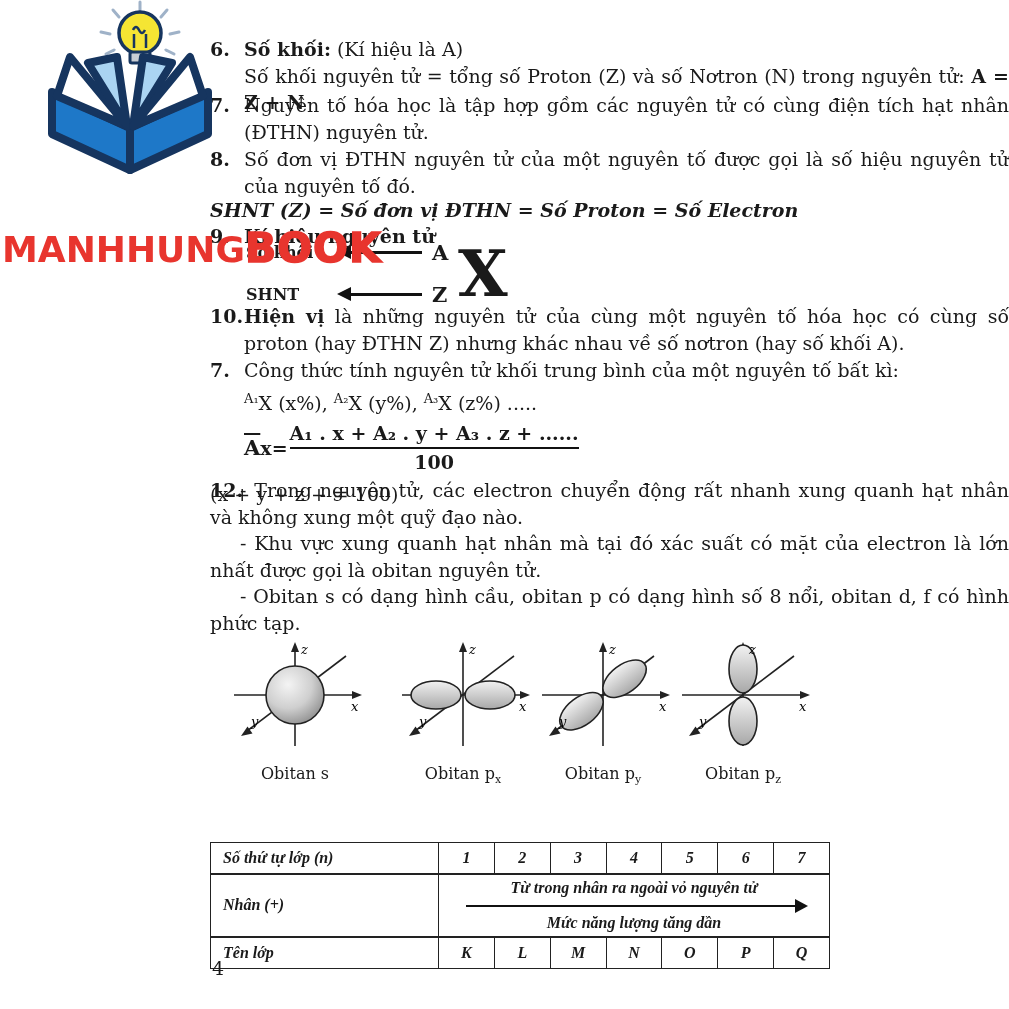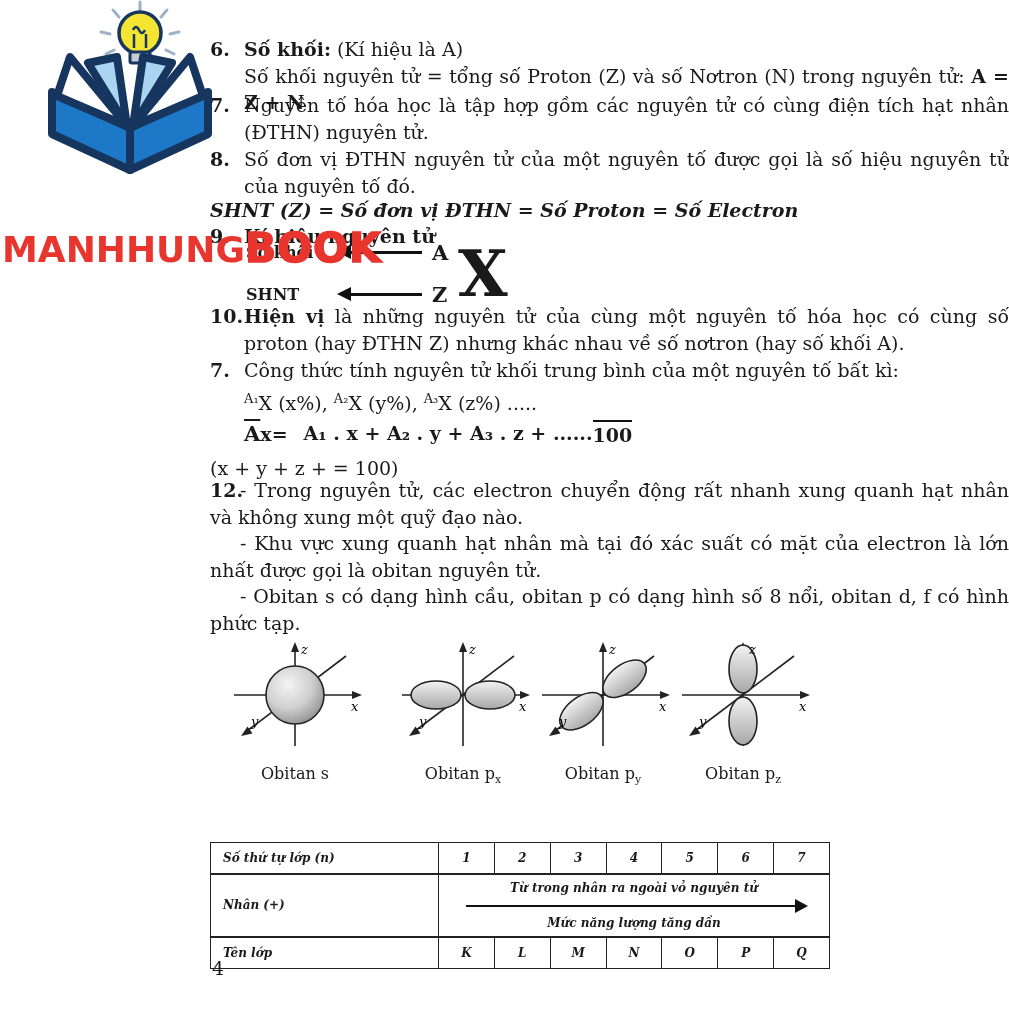--- a/index.html
+++ b/index.html
@@ -21,32 +21,32 @@
   .brand .p1{font-family:"DejaVu Sans","Liberation Sans",sans-serif;font-weight:bold;font-size:36px;letter-spacing:0px;}
   .brand .p2{font-family:"DejaVu Sans","Liberation Sans",sans-serif;font-weight:bold;font-size:41px;-webkit-text-stroke:1.6px currentColor;letter-spacing:1px;}
   
   .diagram{position:absolute;left:210px;height:80px;width:420px;}
   .drow{position:absolute;display:flex;align-items:center;gap:10px;}
   .harrow{position:relative;width:78px;height:2.4px;background:#111;}
   .harrow::before{content:"";position:absolute;left:-14px;top:-6px;border:7px solid transparent;border-right:14px solid #111;}
   .bigX{position:absolute;font-size:64px;font-weight:bold;line-height:60px;font-family:"DejaVu Serif","Liberation Serif",serif;}
   
   .iso sup{font-size:13px;}
-  .frac{display:inline-flex;flex-direction:row;text-align:center;vertical-align:middle;margin-left:16px;}
+  .frac{display:inline-flex;flex-direction:column;text-align:center;vertical-align:middle;margin-left:2px;}
   .frac .den{border-top:2.2px solid #111;}
   .overline{text-decoration:overline;}
   .fline{display:flex;align-items:center;margin-top:4px;}
   
   .figure{position:absolute;left:210px;width:799px;height:150px;}
   .orb{position:absolute;width:150px;text-align:center;}
   .orb .cap{font-size:16px;margin-top:2px;}
   .orb .cap sub{font-size:11px;}
   
   table.shell{border-collapse:collapse;width:620px;table-layout:fixed;}
-  table.shell td{border:1.6px solid #222;font-style:italic;font-weight:bold;font-size:12px;text-align:center;padding:0;}
+  table.shell td{border:1.6px solid #222;font-style:italic;font-weight:bold;font-size:16px;text-align:center;padding:0;font-family:Liberation Serif, serif;}
   table.shell td.lbl{text-align:left;padding-left:12px;width:215px;}
   table.shell tr.r1 td{height:30px;border-bottom-width:2.4px;}
   table.shell tr.r2 td{height:58px;border-bottom-width:2.4px;}
   table.shell tr.r3 td{height:30px;}
   .arrowcell{display:flex;flex-direction:column;align-items:center;justify-content:center;gap:1px;}
   .rarrow{position:relative;width:86%;height:2.2px;background:#111;margin:2px 0;}
   .rarrow::after{content:"";position:absolute;right:-13px;top:-6px;border:7px solid transparent;border-left:13px solid #111;}
   .pagenum{position:absolute;left:212px;top:957px;font-size:19px;}
 </style>
 </head>

